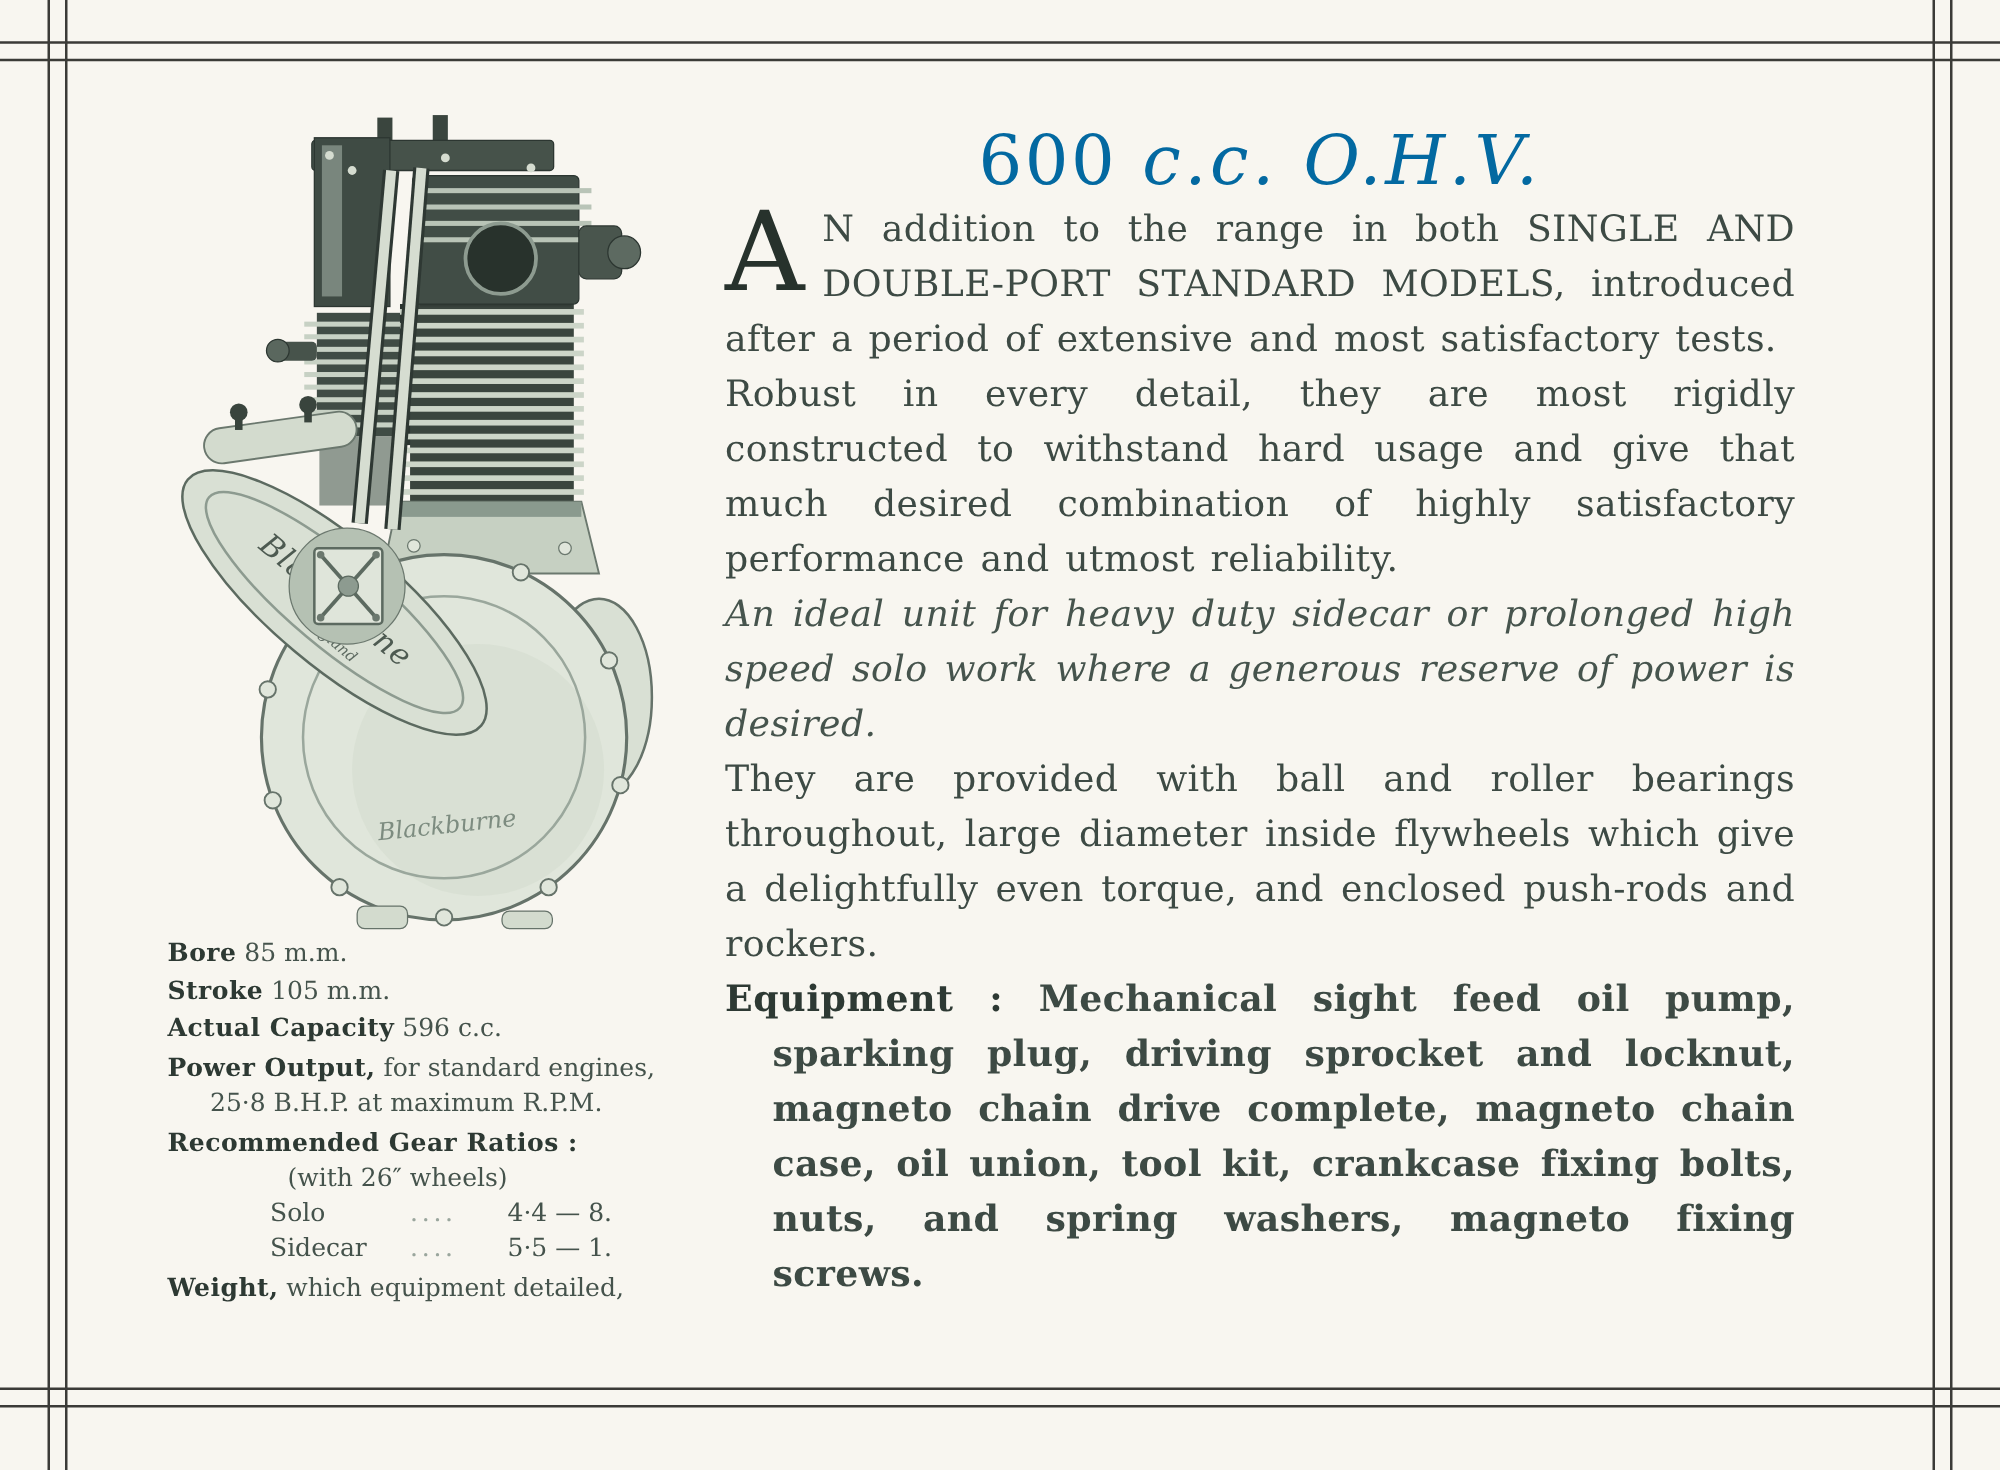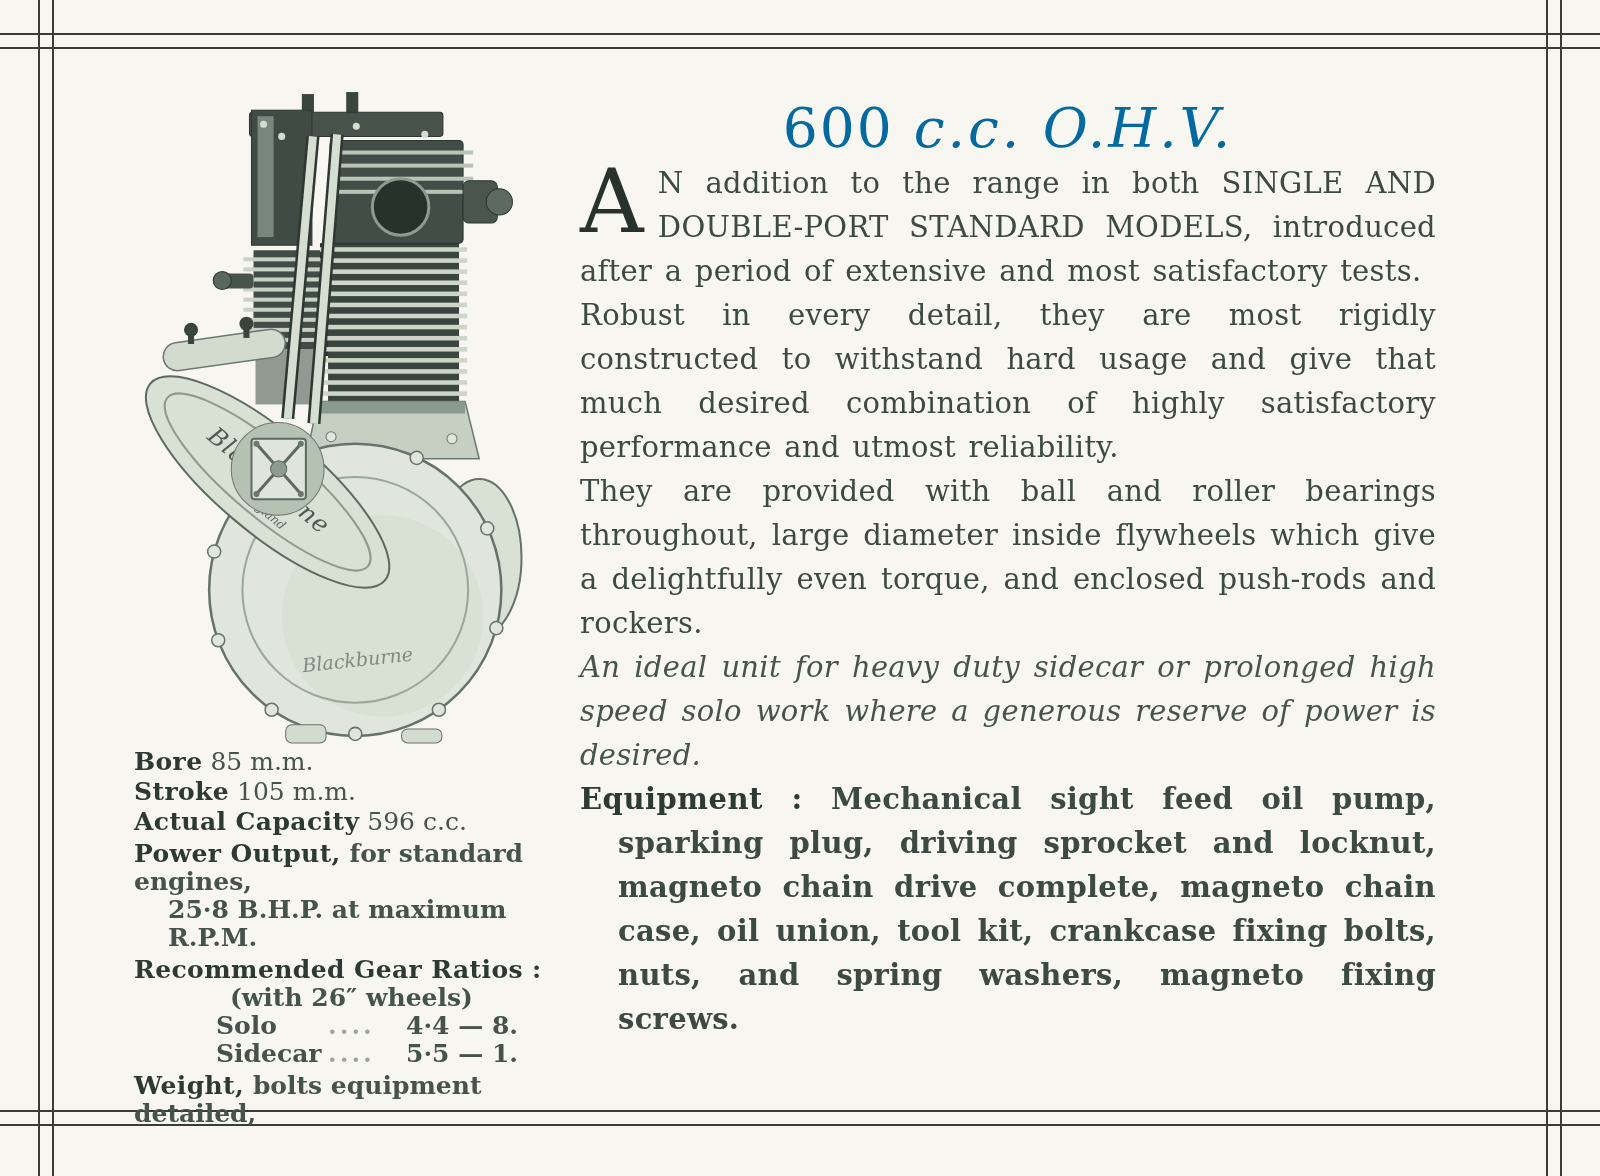--- a/index.html
+++ b/index.html
@@ -42,30 +42,30 @@
   #equip{margin-top:90px;padding-left:38px;text-indent:-38px;font-weight:bold;}
   #equip b{color:#2d3933;letter-spacing:.5px;}
   .dropcap{
     float:left;font-size:88px;line-height:70px;
     padding:6px 14px 0 0;color:#273val;color:#27322c;
   }
 
   
   #specs{
     position:absolute;left:134px;top:748px;width:410px;
-    font-size:25px;line-height:28px;color:#45534c;
+    font-size:20px;line-height:28px;color:#45534c;
   }
   #specs b{color:#2d3933;letter-spacing:.4px;}
   .spec{margin-bottom:2px;}
   .spec-cont{padding-left:34px;}
   .gear-note{padding-left:96px;}
   .gear-row{display:flex;padding-left:82px;}
   .gear-name{width:112px;}
   .gear-lead{width:78px;color:#9aa69d;letter-spacing:3px;}
-  .mt{margin-top:4px;font-weight:bold;}
+  .mt{margin-top:4px;}
 
   
   #footer{
     position:absolute;left:0;right:36px;top:1128px;text-align:center;
     font-style:italic;font-size:21px;letter-spacing:5px;word-spacing:26px;
     color:#2e3934;
   }
 
   
   #engine{position:absolute;left:104px;top:84px;width:434px;height:660px;}
@@ -186,23 +186,23 @@
     <text x="252" y="578" text-anchor="middle" font-size="19" font-style="italic" fill="#7d8c80" transform="rotate(-6 252 578)">Blackburne</text>
   </svg>
 
   <div id="col">
     <h1 id="title"><span class="num">600</span><span class="ital">c.c. O.H.V.</span></h1>
 
     <p id="p1"><span class="dropcap">A</span><span>N addition to the range in both SINGLE AND DOUBLE-PORT STANDARD MODELS, introduced after a period of extensive and most satisfactory tests.</span></p>
 
     <p id="p2">Robust in every detail, they are most rigidly constructed to withstand hard usage and give that much desired combination of highly satisfactory performance and utmost reliability.</p>
 
+    <p id="p4">An ideal unit for heavy duty sidecar or prolonged high speed solo work where a generous reserve of power is desired.</p>
+
     <p id="p3">They are provided with ball and roller bearings throughout, large diameter inside flywheels which give a delightfully even torque, and enclosed push-rods and rockers.</p>
-
-    <p id="p4">An ideal unit for heavy duty sidecar or prolonged high speed solo work where a generous reserve of power is desired.</p>
 
     <p id="equip"><b>Equipment :</b> <span>Mechanical sight feed oil pump, sparking plug, driving sprocket and locknut, magneto chain drive complete, magneto chain case, oil union, tool kit, crankcase fixing bolts, nuts, and spring washers, magneto fixing screws.</span></p>
   </div>
 
   <div id="specs">
     <div class="spec"><b>Bore</b> <span>85 m.m.</span></div>
     <div class="spec"><b>Stroke</b> <span>105 m.m.</span></div>
     <div class="spec"><b>Actual Capacity</b> <span>596 c.c.</span></div>
     <div class="spec mt">
       <b>Power Output,</b> <span>for standard engines,</span>
@@ -216,17 +216,17 @@
         <span class="gear-lead">....</span>
         <span class="gear-val">4·4 — 8.</span>
       </div>
       <div class="gear-row">
         <span class="gear-name">Sidecar</span>
         <span class="gear-lead">....</span>
         <span class="gear-val">5·5 — 1.</span>
       </div>
     </div>
     <div class="spec mt">
-      <b>Weight,</b> <span>bolts equipment detailed,</span>
+      <b>Weight,</b> <span>which equipment detailed,</span>
     </div>
   </div>
 
 </div>
 
 </body></html>

